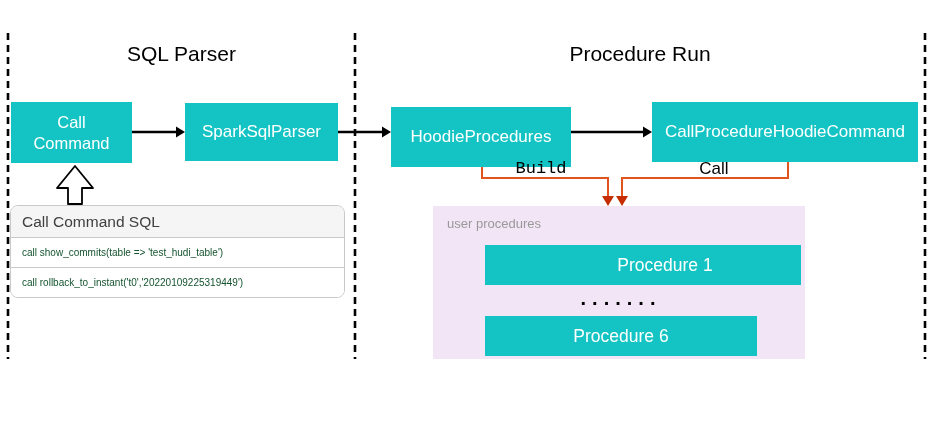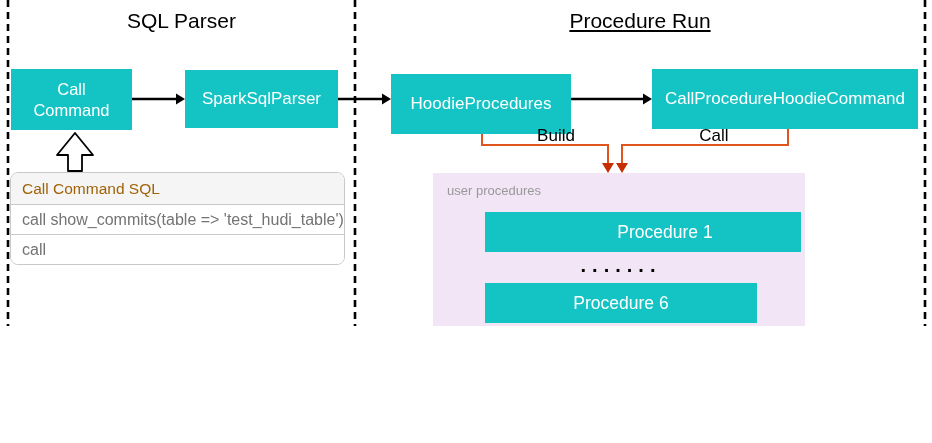--- a/index.html
+++ b/index.html
@@ -1,54 +1,54 @@
 <!DOCTYPE html>
 <html style="--teal: #14C4C4; --box-text: #FFFFFF; --orange-line: #E2541D; --orange-head: #C62D00; --pink: #F2E5F5; --panel-header-bg: #F5F5F5; --panel-border: #C9C9C9; --muted-text: #999999; --line-black: #000000;"><head>
 <meta charset="utf-8">
 <style>
   html,body{margin:0;padding:0;background:#fff;}
   .canvas{
     position:relative;width:932px;height:326px;background:#fff;
-    font-family:"Liberation Sans",sans-serif;overflow:hidden;
+    font-family:"Liberation Sans",sans-serif;overflow:hidden;margin-top:33px;
   }
   .overlay{position:absolute;left:0;top:0;width:932px;height:443px;pointer-events:none;}
   .section-title{
     position:absolute;top:8px;height:26px;line-height:26px;text-align:center;
     font-size:21px;color:#000;
   }
   .title-left{left:8px;width:347px;}
-  .title-right{left:355px;width:570px;text-decoration:underline;}
+  .title-right{left:355px;width:570px;}
   .node{
     position:absolute;background:var(--teal);color:var(--box-text);
     display:flex;align-items:center;justify-content:center;text-align:center;
     font-size:17px;line-height:1.25;
   }
   .node-call-command{left:11px;top:69px;width:121px;height:61px;white-space:pre-line;font-size:16.5px;}
   .node-sparksql{left:185px;top:70px;width:153px;height:58px;}
   .node-hoodieproc{left:391px;top:74px;width:180px;height:60px;}
   .node-callprochoodie{left:652px;top:69px;width:266px;height:60px;text-align:center;}
   .edge-label{
     position:absolute;top:126px;height:20px;line-height:20px;
     font-size:17px;color:#000;text-align:center;
   }
-  .edge-build{left:524px;width:64px;}
+  .edge-build{left:509px;width:64px;font-family:Liberation Mono, monospace;}
   .edge-call{left:686px;width:56px;}
   .sql-panel{
     position:absolute;left:10px;top:172px;width:335px;height:93px;
     border:1px solid var(--panel-border);border-radius:8px;background:#fff;
     box-sizing:border-box;overflow:hidden;
   }
   .sql-panel-header{
     height:31px;line-height:31px;background:var(--panel-header-bg);
     border-bottom:1px solid var(--panel-border);
-    padding-left:11px;font-size:15.5px;color:#a16207;
+    padding-left:11px;font-size:15.5px;color:#404040;
   }
   .sql-row{
     height:29px;line-height:29px;padding-left:11px;
-    font-size:16px;color:#737373;background:#fff;
+    font-size:10px;color:#14532d;background:#fff;
   }
   .sql-row + .sql-row{border-top:1px solid var(--panel-border);}
   .user-procs{
     position:absolute;left:433px;top:173px;width:372px;height:245px;
     background:var(--pink);
     text-decoration:underline;
   }
   .user-procs-label{
     position:absolute;left:14px;top:10px;font-size:13px;color:var(--muted-text);
   }

